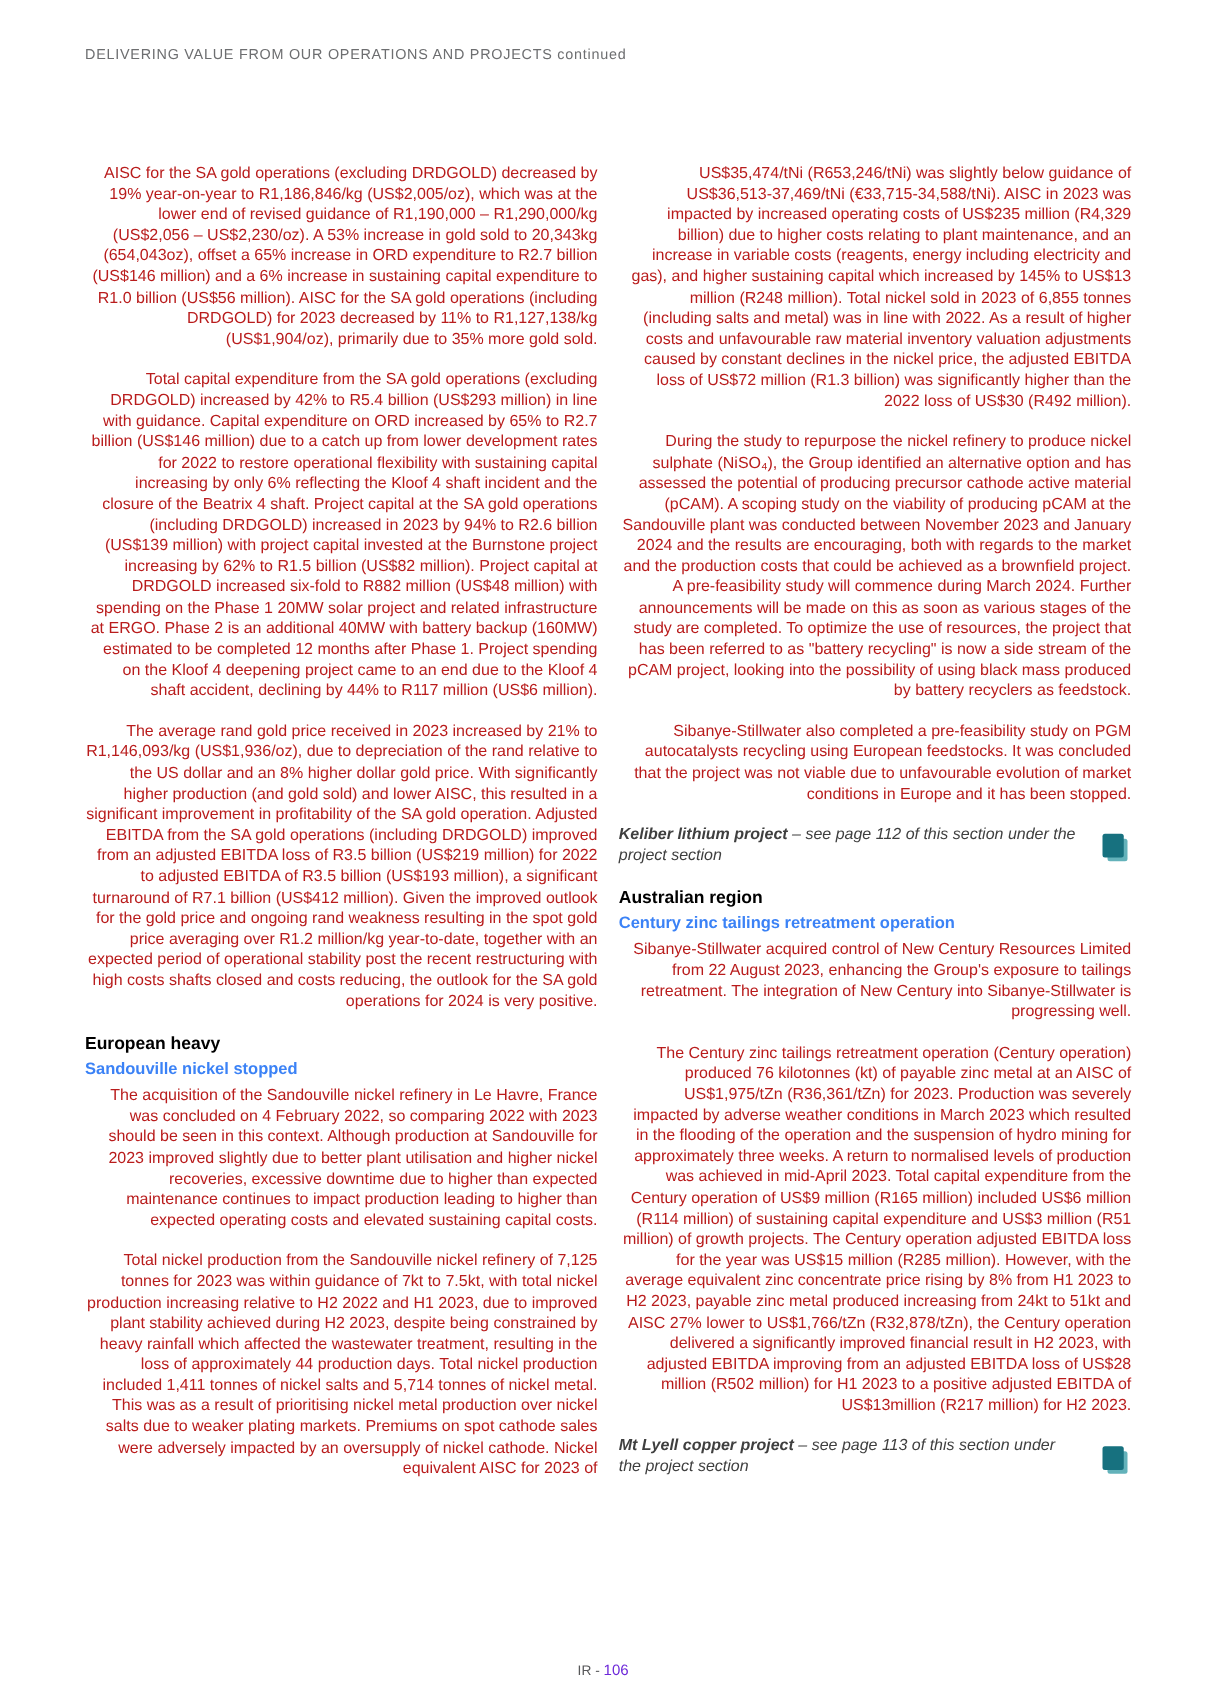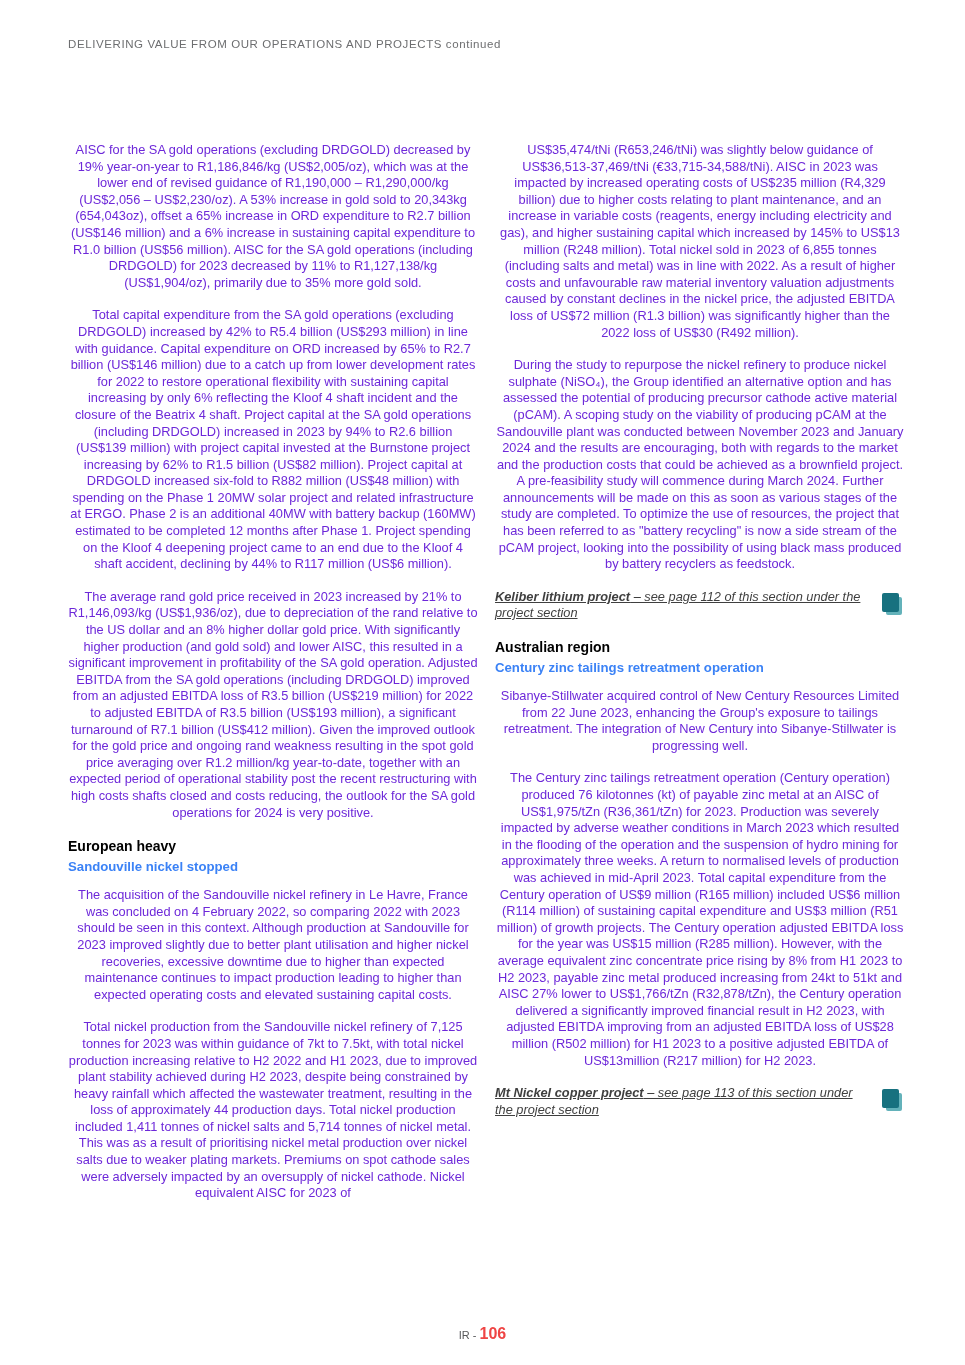--- a/index.html
+++ b/index.html
@@ -12,54 +12,54 @@
   .running-header{
     position:absolute;left:68px;top:38px;
     font-size:11.5px;letter-spacing:0.6px;color:#6d6e70;
   }
   .columns{
     position:absolute;left:68px;top:130px;width:837px;
     display:flex;gap:17px;align-items:flex-start;
   }
   .col{width:410px;flex:0 0 410px;}
   .col p{
-    margin:12px 0 16px 0;
-    font-size:12.8px;line-height:16.6px;color:#6d28d9;
-    text-align:center;
+    margin:0 0 16px 0;
+    font-size:12.8px;line-height:16.6px;color:#b91c1c;
+    text-align:right;
   }
   h2.region{
     margin:4px 0 3px 0;
     font-size:14px;line-height:18px;font-weight:bold;color:#000000;
   }
   h3.gold-sub{
     margin:0 0 5px 0;
     font-size:13.2px;line-height:17px;font-weight:bold;color:#3b82f6;
   }
   .ref-row{
-    display:flex;align-items:flex-start;margin:0 0 16px 0;text-decoration:underline;
+    display:flex;align-items:flex-end;margin:0 0 16px 0;
   }
   .ref-text{
     flex:1;padding-right:14px;
     font-style:italic;font-size:12.8px;line-height:16.6px;color:#3f3f3f;
   }
   .ref-text .ref-title{font-weight:bold;}
   .pages-icon{position:relative;display:inline-block;width:26px;height:27px;flex:0 0 auto;margin-top:2px;}
   .pages-icon .page-back{
     position:absolute;left:7px;top:6px;width:16px;height:18px;
     background:#63b2ba;border-radius:2px;
   }
   .pages-icon .page-front{
     position:absolute;left:3px;top:2px;width:17px;height:19px;
     background:#17717f;border-radius:2px;
   }
   .footer{
     position:absolute;left:0;right:0;bottom:22px;
     text-align:center;font-size:11px;color:#58585a;
   }
-  .footer .page-num{color:#ef4444;font-weight:bold;font-size:16px;}
+  .footer .page-num{color:#6d28d9;font-weight:normal;font-size:12px;}
 </style>
 </head>
 <body>
 
 <div class="page">
 
   <div class="running-header">DELIVERING VALUE FROM OUR OPERATIONS AND PROJECTS continued</div>
 
   <div class="columns">
 
@@ -69,36 +69,37 @@
       <p>The average rand gold price received in 2023 increased by 21% to R1,146,093/kg (US$1,936/oz), due to depreciation of the rand relative to the US dollar and an 8% higher dollar gold price. With significantly higher production (and gold sold) and lower AISC, this resulted in a significant improvement in profitability of the SA gold operation. Adjusted EBITDA from the SA gold operations (including DRDGOLD) improved from an adjusted EBITDA loss of R3.5 billion (US$219 million) for 2022 to adjusted EBITDA of R3.5 billion (US$193 million), a significant turnaround of R7.1 billion (US$412 million). Given the improved outlook for the gold price and ongoing rand weakness resulting in the spot gold price averaging over R1.2 million/kg year-to-date, together with an expected period of operational stability post the recent restructuring with high costs shafts closed and costs reducing, the outlook for the SA gold operations for 2024 is very positive.</p>
       <h2 class="region">European heavy</h2>
       <h3 class="gold-sub">Sandouville nickel stopped</h3>
       <p>The acquisition of the Sandouville nickel refinery in Le Havre, France was concluded on 4 February 2022, so comparing 2022 with 2023 should be seen in this context. Although production at Sandouville for 2023 improved slightly due to better plant utilisation and higher nickel recoveries, excessive downtime due to higher than expected maintenance continues to impact production leading to higher than expected operating costs and elevated sustaining capital costs.</p>
       <p>Total nickel production from the Sandouville nickel refinery of 7,125 tonnes for 2023 was within guidance of 7kt to 7.5kt, with total nickel production increasing relative to H2 2022 and H1 2023, due to improved plant stability achieved during H2 2023, despite being constrained by heavy rainfall which affected the wastewater treatment, resulting in the loss of approximately 44 production days. Total nickel production included 1,411 tonnes of nickel salts and 5,714 tonnes of nickel metal. This was as a result of prioritising nickel metal production over nickel salts due to weaker plating markets. Premiums on spot cathode sales were adversely impacted by an oversupply of nickel cathode. Nickel equivalent AISC for 2023 of</p>
     </div>
 
     <div class="col">
       <p>US$35,474/tNi (R653,246/tNi) was slightly below guidance of US$36,513-37,469/tNi (€33,715-34,588/tNi). AISC in 2023 was impacted by increased operating costs of US$235 million (R4,329 billion) due to higher costs relating to plant maintenance, and an increase in variable costs (reagents, energy including electricity and gas), and higher sustaining capital which increased by 145% to US$13 million (R248 million). Total nickel sold in 2023 of 6,855 tonnes (including salts and metal) was in line with 2022. As a result of higher costs and unfavourable raw material inventory valuation adjustments caused by constant declines in the nickel price, the adjusted EBITDA loss of US$72 million (R1.3 billion) was significantly higher than the 2022 loss of US$30 (R492 million).</p>
       <p>During the study to repurpose the nickel refinery to produce nickel sulphate (NiSO₄), the Group identified an alternative option and has assessed the potential of producing precursor cathode active material (pCAM). A scoping study on the viability of producing pCAM at the Sandouville plant was conducted between November 2023 and January 2024 and the results are encouraging, both with regards to the market and the production costs that could be achieved as a brownfield project. A pre-feasibility study will commence during March 2024. Further announcements will be made on this as soon as various stages of the study are completed. To optimize the use of resources, the project that has been referred to as "battery recycling" is now a side stream of the pCAM project, looking into the possibility of using black mass produced by battery recyclers as feedstock.</p>
+      <p>Sibanye-Stillwater also completed a pre-feasibility study on PGM autocatalysts recycling using European feedstocks. It was concluded that the project was not viable due to unfavourable evolution of market conditions in Europe and it has been stopped.</p>
 
       <div class="ref-row">
         <span class="ref-text"><span class="ref-title">Keliber lithium project</span><span> – see page 112 of this section under the project section</span></span>
         <span class="pages-icon">
             <span class="page-back"></span>
             <span class="page-front"></span>
           </span>
       </div>
 
       <h2 class="region">Australian region</h2>
       <h3 class="gold-sub">Century zinc tailings retreatment operation</h3>
-      <p>Sibanye-Stillwater acquired control of New Century Resources Limited from 22 June 2023, enhancing the Group's exposure to tailings retreatment. The integration of New Century into Sibanye-Stillwater is progressing well.</p>
+      <p>Sibanye-Stillwater acquired control of New Century Resources Limited from 22 August 2023, enhancing the Group's exposure to tailings retreatment. The integration of New Century into Sibanye-Stillwater is progressing well.</p>
       <p>The Century zinc tailings retreatment operation (Century operation) produced 76 kilotonnes (kt) of payable zinc metal at an AISC of US$1,975/tZn (R36,361/tZn) for 2023. Production was severely impacted by adverse weather conditions in March 2023 which resulted in the flooding of the operation and the suspension of hydro mining for approximately three weeks. A return to normalised levels of production was achieved in mid-April 2023. Total capital expenditure from the Century operation of US$9 million (R165 million) included US$6 million (R114 million) of sustaining capital expenditure and US$3 million (R51 million) of growth projects. The Century operation adjusted EBITDA loss for the year was US$15 million (R285 million). However, with the average equivalent zinc concentrate price rising by 8% from H1 2023 to H2 2023, payable zinc metal produced increasing from 24kt to 51kt and AISC 27% lower to US$1,766/tZn (R32,878/tZn), the Century operation delivered a significantly improved financial result in H2 2023, with adjusted EBITDA improving from an adjusted EBITDA loss of US$28 million (R502 million) for H1 2023 to a positive adjusted EBITDA of US$13million (R217 million) for H2 2023.</p>
 
       <div class="ref-row">
-        <span class="ref-text"><span class="ref-title">Mt Nickel copper project</span><span> – see page 113 of this section under the project section</span></span>
+        <span class="ref-text"><span class="ref-title">Mt Lyell copper project</span><span> – see page 113 of this section under the project section</span></span>
         <span class="pages-icon">
             <span class="page-back"></span>
             <span class="page-front"></span>
           </span>
       </div>
     </div>
 
   </div>
 
   <div class="footer"><span>IR - </span><span class="page-num">106</span></div>

